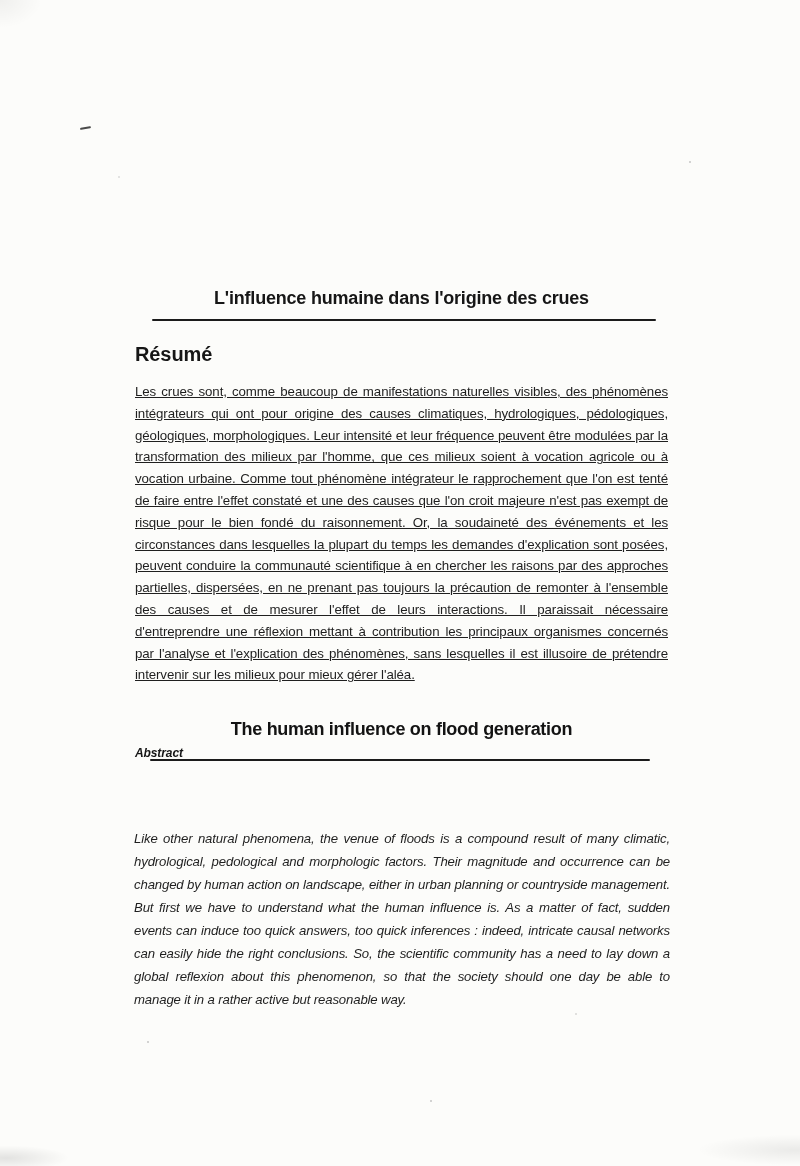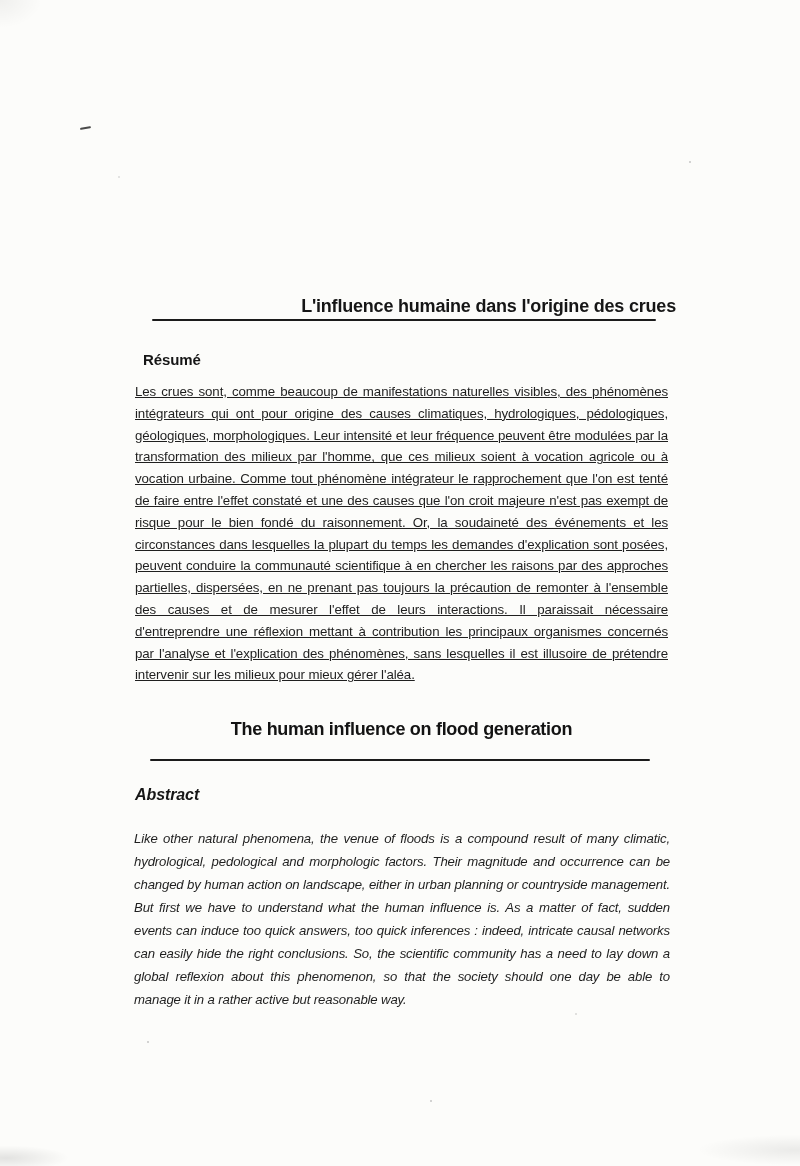--- a/index.html
+++ b/index.html
@@ -17,40 +17,40 @@
       radial-gradient(ellipse 140px 22px at 795px 1150px, rgba(0,0,0,0.07), transparent 70%),
       radial-gradient(ellipse 60px 40px at 0px 0px, rgba(0,0,0,0.05), transparent 70%),
       #fcfcfa;
     font-family: "Liberation Sans", sans-serif;
     color: #1c1c1c;
     overflow: hidden;
   }
   .fr-title {
     position: absolute;
     left: 135px; top: 288px; width: 533px;
-    margin: 8px;
-    text-align: right;
+    margin: 0;
+    text-align: center;
     font-size: 18px;
     font-weight: 700;
     letter-spacing: -0.2px;
     color: #161616;
   }
   .rule {
     position: absolute;
     height: 1.6px;
     background: #1b1b1b;
     border-radius: 1px;
   }
   .rule-fr { left: 152px; top: 319px; width: 504px; }
   .rule-en { left: 150px; top: 759px; width: 500px; }
   .fr-label {
     position: absolute;
     left: 135px; top: 343px;
-    margin: 8px;
-    font-size: 15px;
+    margin: 0;
+    font-size: 20px;
     font-weight: 700;
     letter-spacing: -0.1px;
     color: #161616;
   }
   .fr-para {
     position: absolute;
     left: 135px; top: 381px; width: 533px;
     margin: 0;
     font-size: 13.3px;
     line-height: 21.8px;
@@ -64,23 +64,23 @@
     left: 135px; top: 719px; width: 533px;
     margin: 0;
     text-align: center;
     font-size: 18px;
     font-weight: 700;
     letter-spacing: -0.3px;
     color: #131313;
   }
   .en-label {
     position: absolute;
-    left: 135px; top: 786px;
+    left: 135px; top: 746px;
     margin: 0;
-    font-size: 16px;
+    font-size: 12px;
     font-weight: 700;
     font-style: italic;
     letter-spacing: -0.1px;
     color: #161616;
   }
   .en-para {
     position: absolute;
     left: 134px; top: 827px; width: 536px;
     margin: 0;
     font-style: italic;

